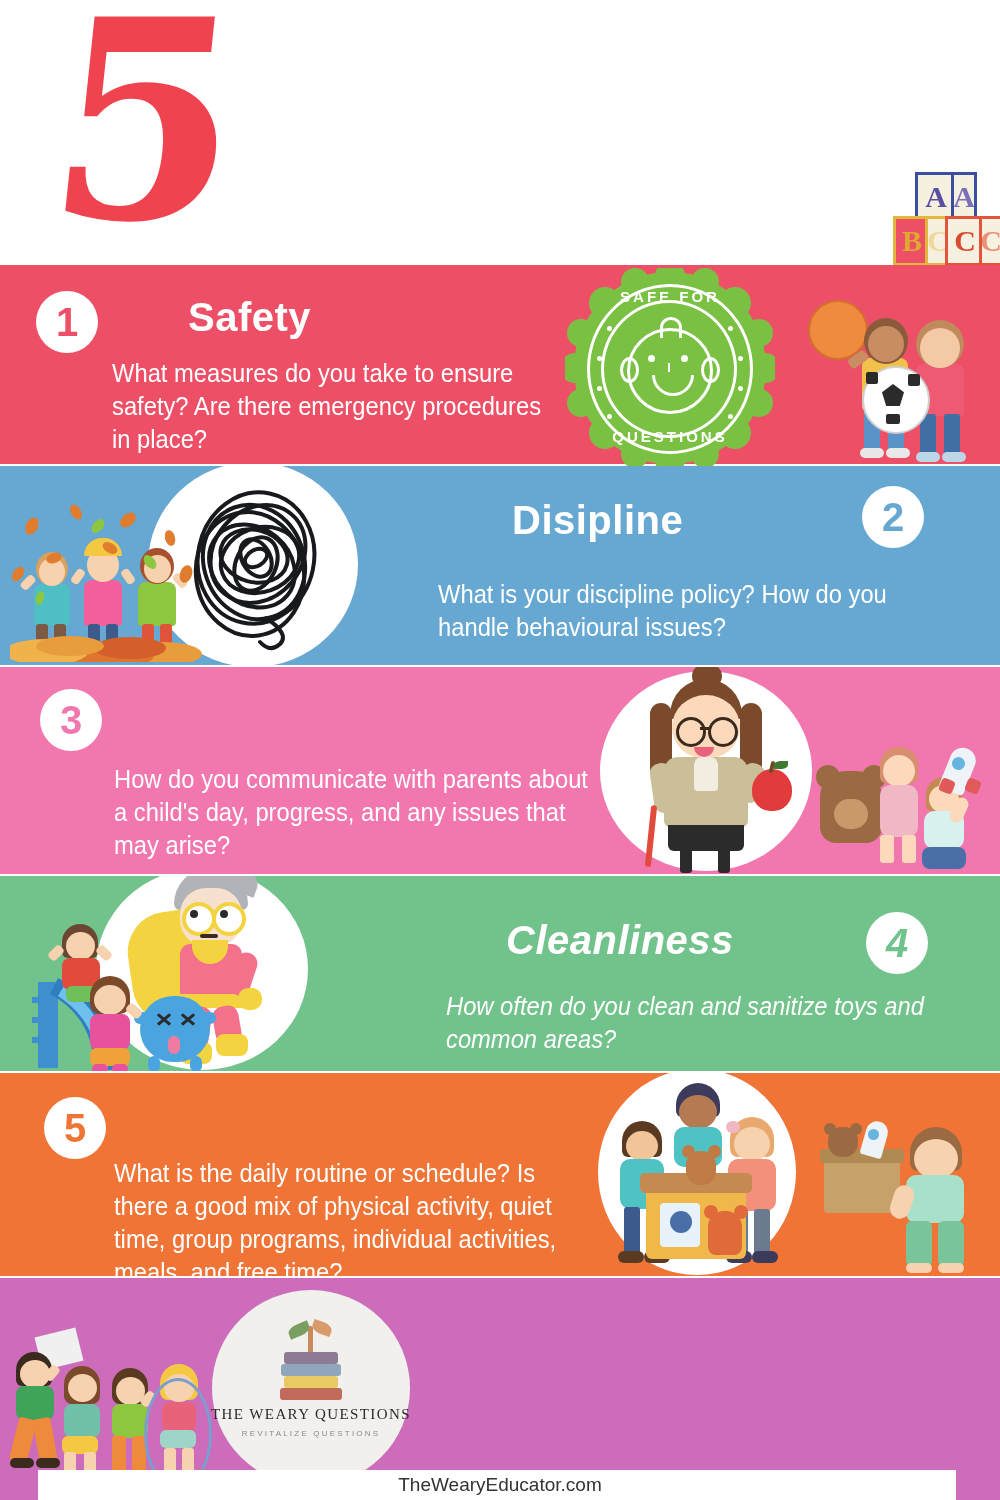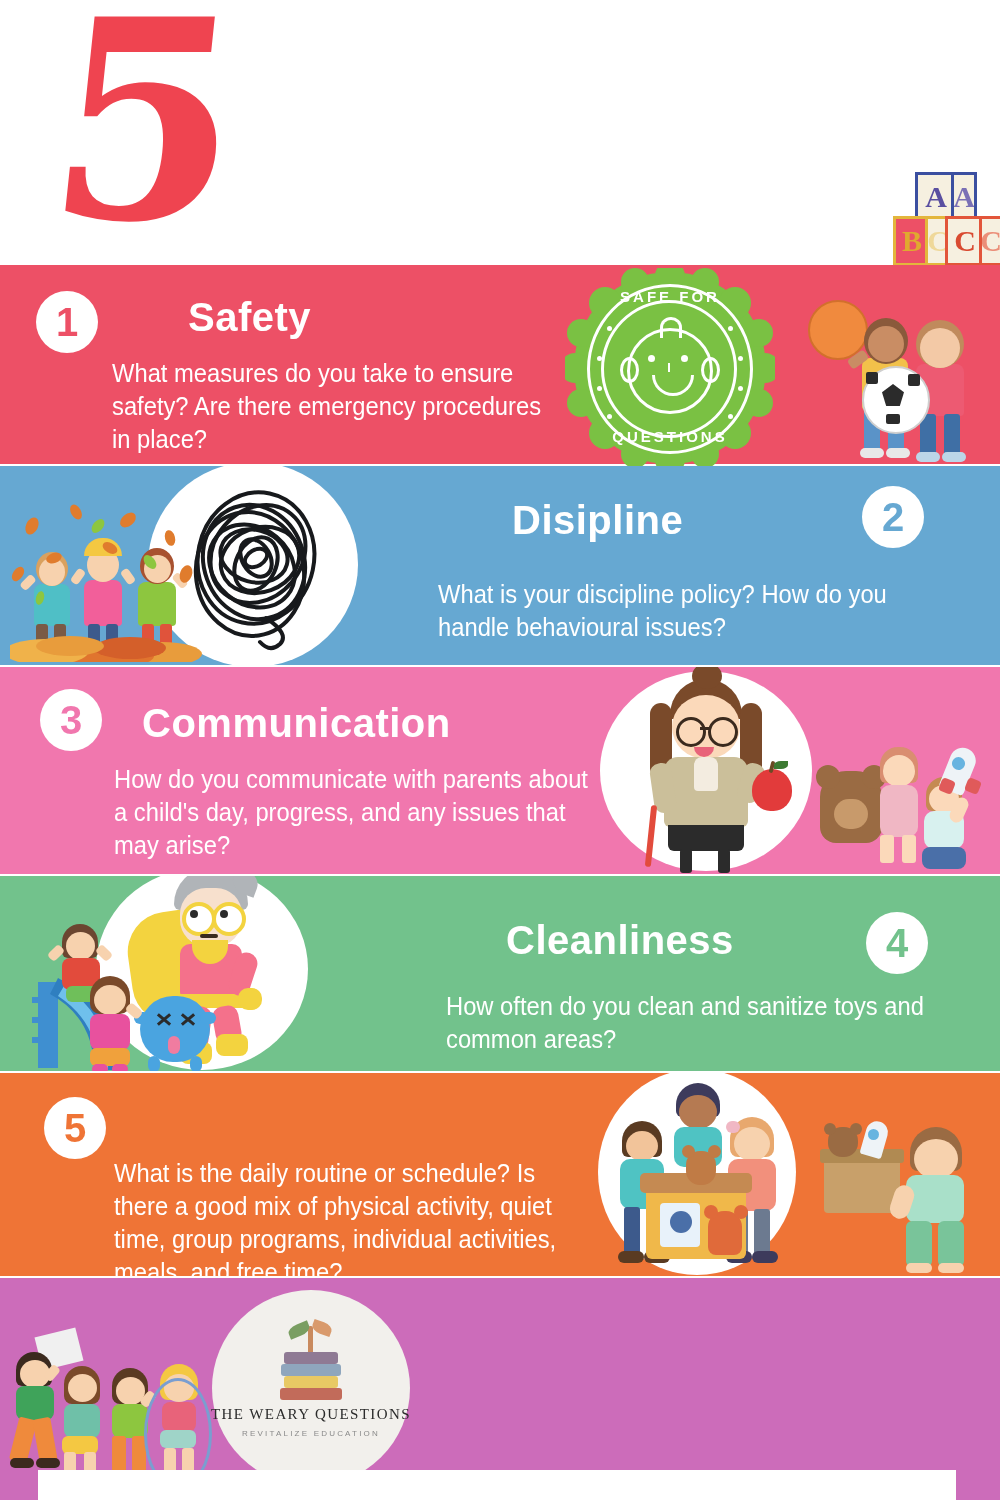--- a/index.html
+++ b/index.html
@@ -53,21 +53,21 @@
   .blk.b1{left:0px;top:44px;width:32px;height:44px;border-color:#e3b63c;color:#e0a92f;font-size:30px;}
   .blk.c1{left:32px;top:44px;width:20px;height:44px;border-color:#e3b63c;color:#efd89a;font-size:30px;overflow:hidden;}
   .blk.c2{left:52px;top:44px;width:34px;height:44px;border-color:#e2553a;color:#d94b31;font-size:30px;}
   .blk.c3{left:86px;top:44px;width:18px;height:44px;border-color:#e2553a;color:#eb8f79;font-size:30px;overflow:hidden;}
 
   
   .band{position:absolute;left:0;width:1000px;overflow:hidden;}
   .b1{top:265px;height:199px;background:#ed5066;}
   .b2{top:466px;height:199px;background:#66a8d2;}
   .b3{top:667px;height:207px;background:#f177ae;}
-  .b4{top:876px;height:195px;background:#72c28c;}
+  .b4{top:876px;height:195px;background:#72c28c;font-style:italic;}
   .b5{top:1073px;height:203px;background:#ef7436;}
   .b6{top:1278px;height:222px;background:#cc6cba;}
 
   .num-circle{
     position:absolute;background:#ffffff;border-radius:50%;
     display:flex;align-items:center;justify-content:center;
     font-family:"Liberation Sans", sans-serif;font-weight:bold;
     font-size:40px;
   }
   .heading{
@@ -306,21 +306,20 @@
             <ellipse cx="140" cy="60" rx="5" ry="8" transform="rotate(-40 140 60)"></ellipse>
             <ellipse cx="30" cy="96" rx="4" ry="7" transform="rotate(15 30 96)"></ellipse>
           </g>
         </g>
       </svg>
     </div>
   </div>
 
   <div class="band b3">
     <div class="num-circle" style="left:40px;top:22px;width:62px;height:62px;color:#f177ae;">3</div>
-    <div class="heading" style="left:142px;top:34px;">Communication</div>
     <div class="body-text" style="left:114px;top:96px;width:500px;">How do you communicate with parents about a child's day, progress, and any issues that may arise?</div>
 
     <div class="oval" style="left:600px;top:4px;width:212px;height:200px;"></div>
     <div class="illus" style="left:620px;top:10px;width:176px;height:196px;">
       <div class="kid" style="left:26px;top:0px;width:130px;height:196px;">
         <div class="head" style="left:24px;top:2px;width:72px;height:40px;background:#7a4a2a;border-radius:36px 36px 0 0;"></div>
         <div class="head" style="left:4px;top:26px;width:22px;height:76px;background:#7a4a2a;border-radius:11px;"></div>
         <div class="head" style="left:94px;top:26px;width:22px;height:76px;background:#7a4a2a;border-radius:11px;"></div>
         <div class="head" style="left:46px;top:-14px;width:30px;height:26px;background:#7a4a2a;"></div>
         <div class="head" style="left:26px;top:18px;width:68px;height:64px;background:#fbd9ba;"></div>
@@ -563,19 +562,20 @@
       <div style="position:relative;width:70px;height:64px;margin-bottom:4px;">
         <div style="position:absolute;left:32px;top:-12px;width:5px;height:30px;background:#c98a5e;border-radius:2px;"></div>
         <div style="position:absolute;left:12px;top:-14px;width:22px;height:12px;background:#7a9e62;border-radius:50% 0 50% 0;transform:rotate(-22deg);"></div>
         <div style="position:absolute;left:36px;top:-16px;width:20px;height:12px;background:#d99a6c;border-radius:0 50% 0 50%;transform:rotate(20deg);"></div>
         <div class="book" style="position:absolute;left:8px;top:14px;width:54px;height:12px;background:#8f7a94;"></div>
         <div class="book" style="position:absolute;left:5px;top:26px;width:60px;height:12px;background:#8fa6bd;"></div>
         <div class="book" style="position:absolute;left:8px;top:38px;width:54px;height:12px;background:#e8c964;"></div>
         <div class="book" style="position:absolute;left:4px;top:50px;width:62px;height:12px;background:#c26b5a;"></div>
       </div>
       <div class="logo-name">THE WEARY QUESTIONS</div>
-      <div class="logo-sub">REVITALIZE EDUCATION</div>
+      <div class="logo-sub">REVITALIZE QUESTIONS</div>
     </div>
   </div>
 
   <div class="footer-bar"></div>
+  <div class="footer-url">TheWearyEducator.com</div>
 
 </div>
 
 </body></html>

